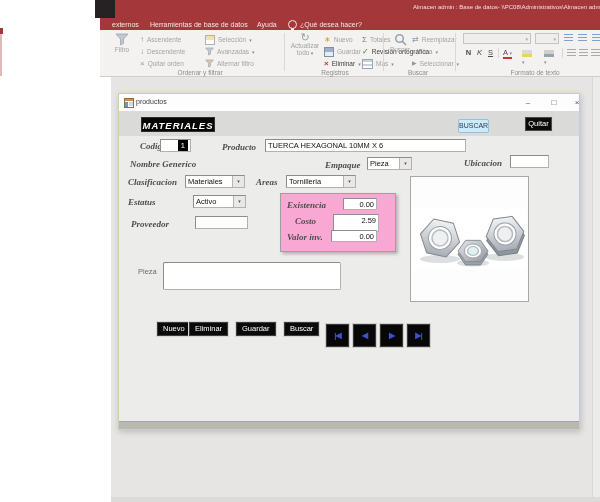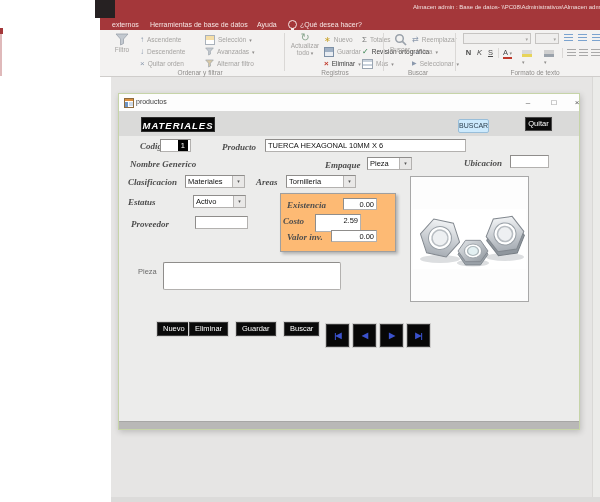--- a/index.html
+++ b/index.html
@@ -54,21 +54,21 @@
   .ddb{position:absolute;right:0;top:0;bottom:0;width:11px;background:#e9e8e7;border-left:1px solid #b7b5b3;
        font-size:5px;color:#555;text-align:center;line-height:11px}
   .ddb::after{content:"▾"}
   .csel{float:right;background:#000;color:#fff;padding:0 3px;height:11px}
   .matlabel{background:#060606;color:#fff;font:italic bold 9.5px "Liberation Sans",sans-serif;
             letter-spacing:1px;text-align:center;line-height:15px;border:1px solid #2e2e2e;box-sizing:border-box}
   .buscarbtn{background:#cdeafd;border:1px solid #99bed9;border-radius:2px;font-size:7px;color:#2b3d4c;
              text-align:center;line-height:12px;box-sizing:border-box}
   .salirbtn{background:#0a0a0a;border:1px solid #4a4a4a;color:#fff;font-size:7.5px;text-align:center;
             line-height:12px;box-sizing:border-box;box-shadow:0 0 0 1px #d7d6d5}
-  .invbox{background:#fdba74;border:1px solid #9f9f9f;box-shadow:2px 2px 3px rgba(0,0,0,.25);box-sizing:border-box}
+  .invbox{background:#f9a8d4;border:1px solid #9f9f9f;box-shadow:2px 2px 3px rgba(0,0,0,.25);box-sizing:border-box}
   .imgbox{background:#fdfdfd;border:1px solid #a8a8a8;box-sizing:border-box}
   .abtn{height:14px;background:#0a0a0a;color:#fff;font-size:7.5px;line-height:12px;padding:0 5px;
         border:1px solid #3c3c3c;box-sizing:border-box;box-shadow:0 0 0 1px #d7d6d5;white-space:nowrap}
   .nbtn{width:23px;height:23px;background:#070707;border:1px solid #3a3a3a;box-sizing:border-box;
         box-shadow:0 0 0 1px #cfcecd;color:#3b52cc;font-weight:bold;font-size:8px;line-height:21px;
         text-align:center;letter-spacing:-1px}
 </style>
 </head>
 <body>
 
@@ -240,22 +240,22 @@
   <div class="abs inp" style="left:167px;top:81px;width:70px"><span>Tornilleria</span><span class="ddb"></span></div>
 
   <div class="abs lbl" style="left:9px;top:103px">Estatus</div>
   <div class="abs inp" style="left:74px;top:101px;width:53px"><span>Activo</span><span class="ddb"></span></div>
   <div class="abs lbl" style="left:12px;top:125px">Proveedor</div>
   <div class="abs inp" style="left:76px;top:122px;width:53px"></div>
 
   <div class="abs invbox" style="left:161px;top:99px;width:116px;height:59px">
     <div class="abs lbl" style="left:6px;top:6px">Existencia</div>
     <div class="abs inp num" style="left:62px;top:4px;width:34px;height:12px">0.00</div>
-    <div class="abs lbl" style="left:2px;top:22px">Costo</div>
-    <div class="abs inp num" style="left:34px;top:20px;width:46px;height:18px">2.59</div>
+    <div class="abs lbl" style="left:14px;top:22px">Costo</div>
+    <div class="abs inp num" style="left:52px;top:20px;width:46px;height:18px">2.59</div>
     <div class="abs lbl" style="left:6px;top:38px">Valor inv.</div>
     <div class="abs inp num" style="left:50px;top:36px;width:46px;height:12px">0.00</div>
   </div>
 
   <div class="abs imgbox" style="left:291px;top:82px;width:119px;height:126px">
     <svg class="abs" style="left:2px;top:32px" width="113" height="60" viewBox="0 0 113 60">
       <defs>
         <linearGradient id="m1" x1="0" y1="0" x2="0" y2="1">
             <stop offset="0" stop-color="#f0f2f4"></stop>
             <stop offset="1" stop-color="#a8aeb5"></stop>

